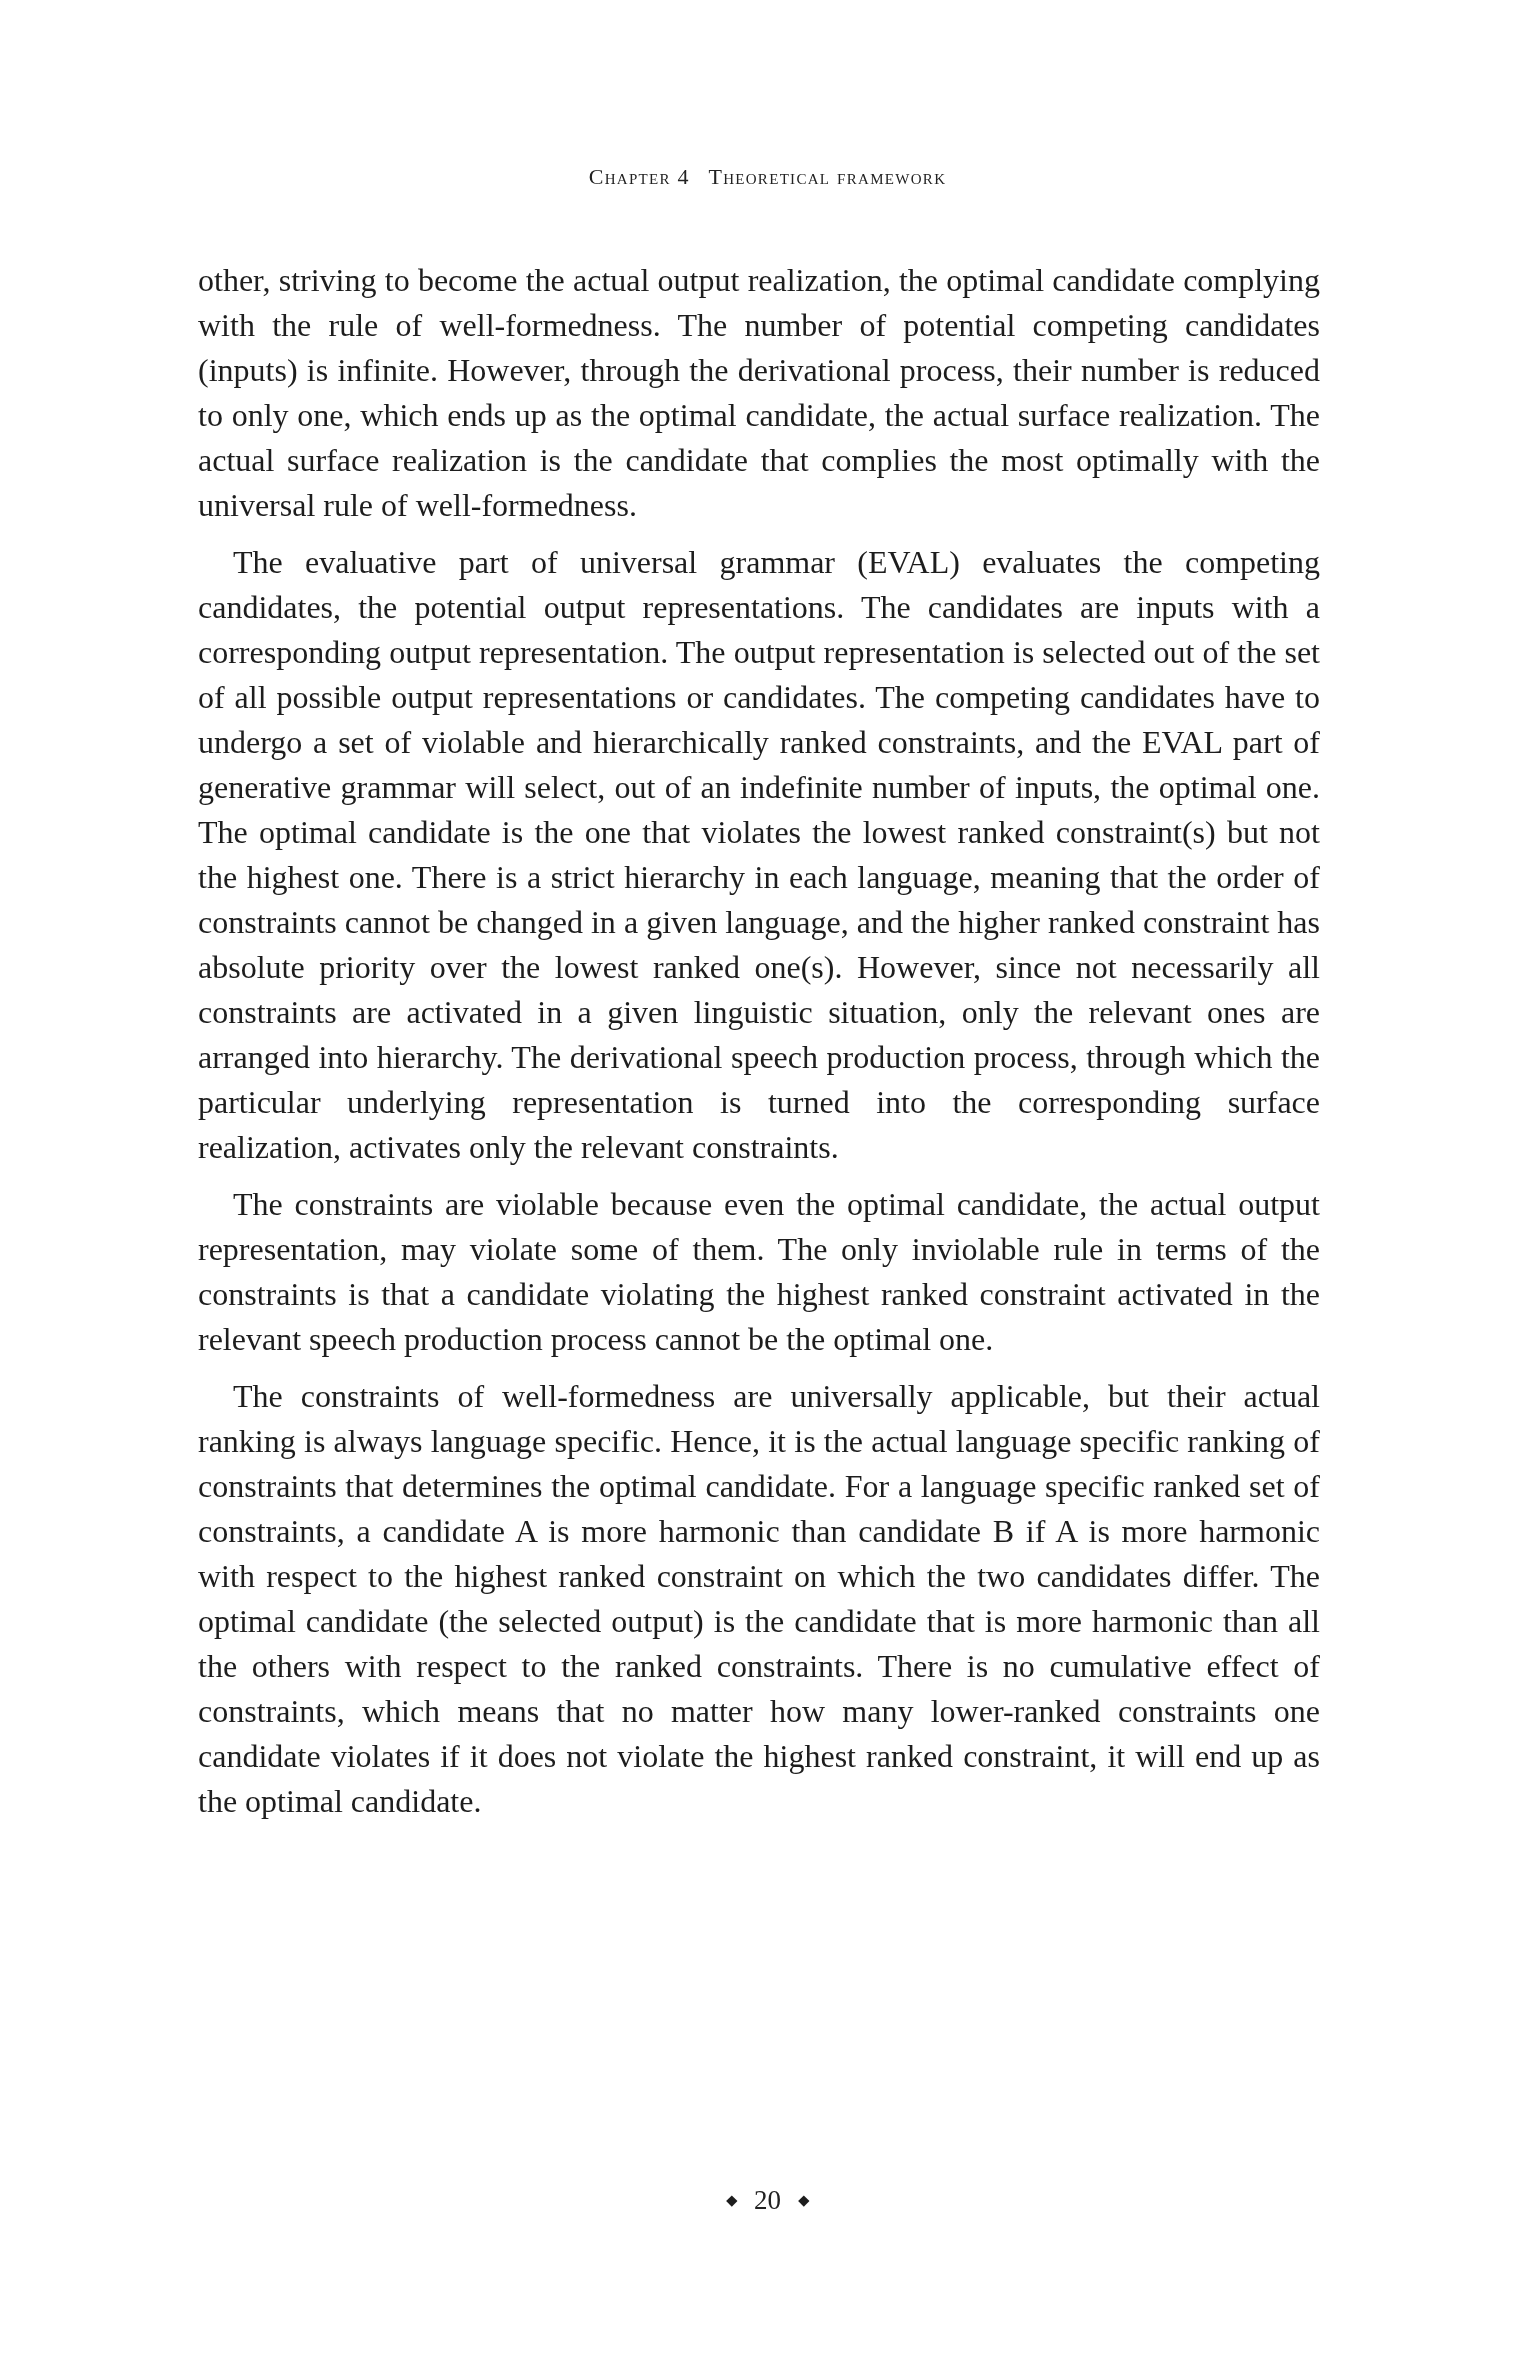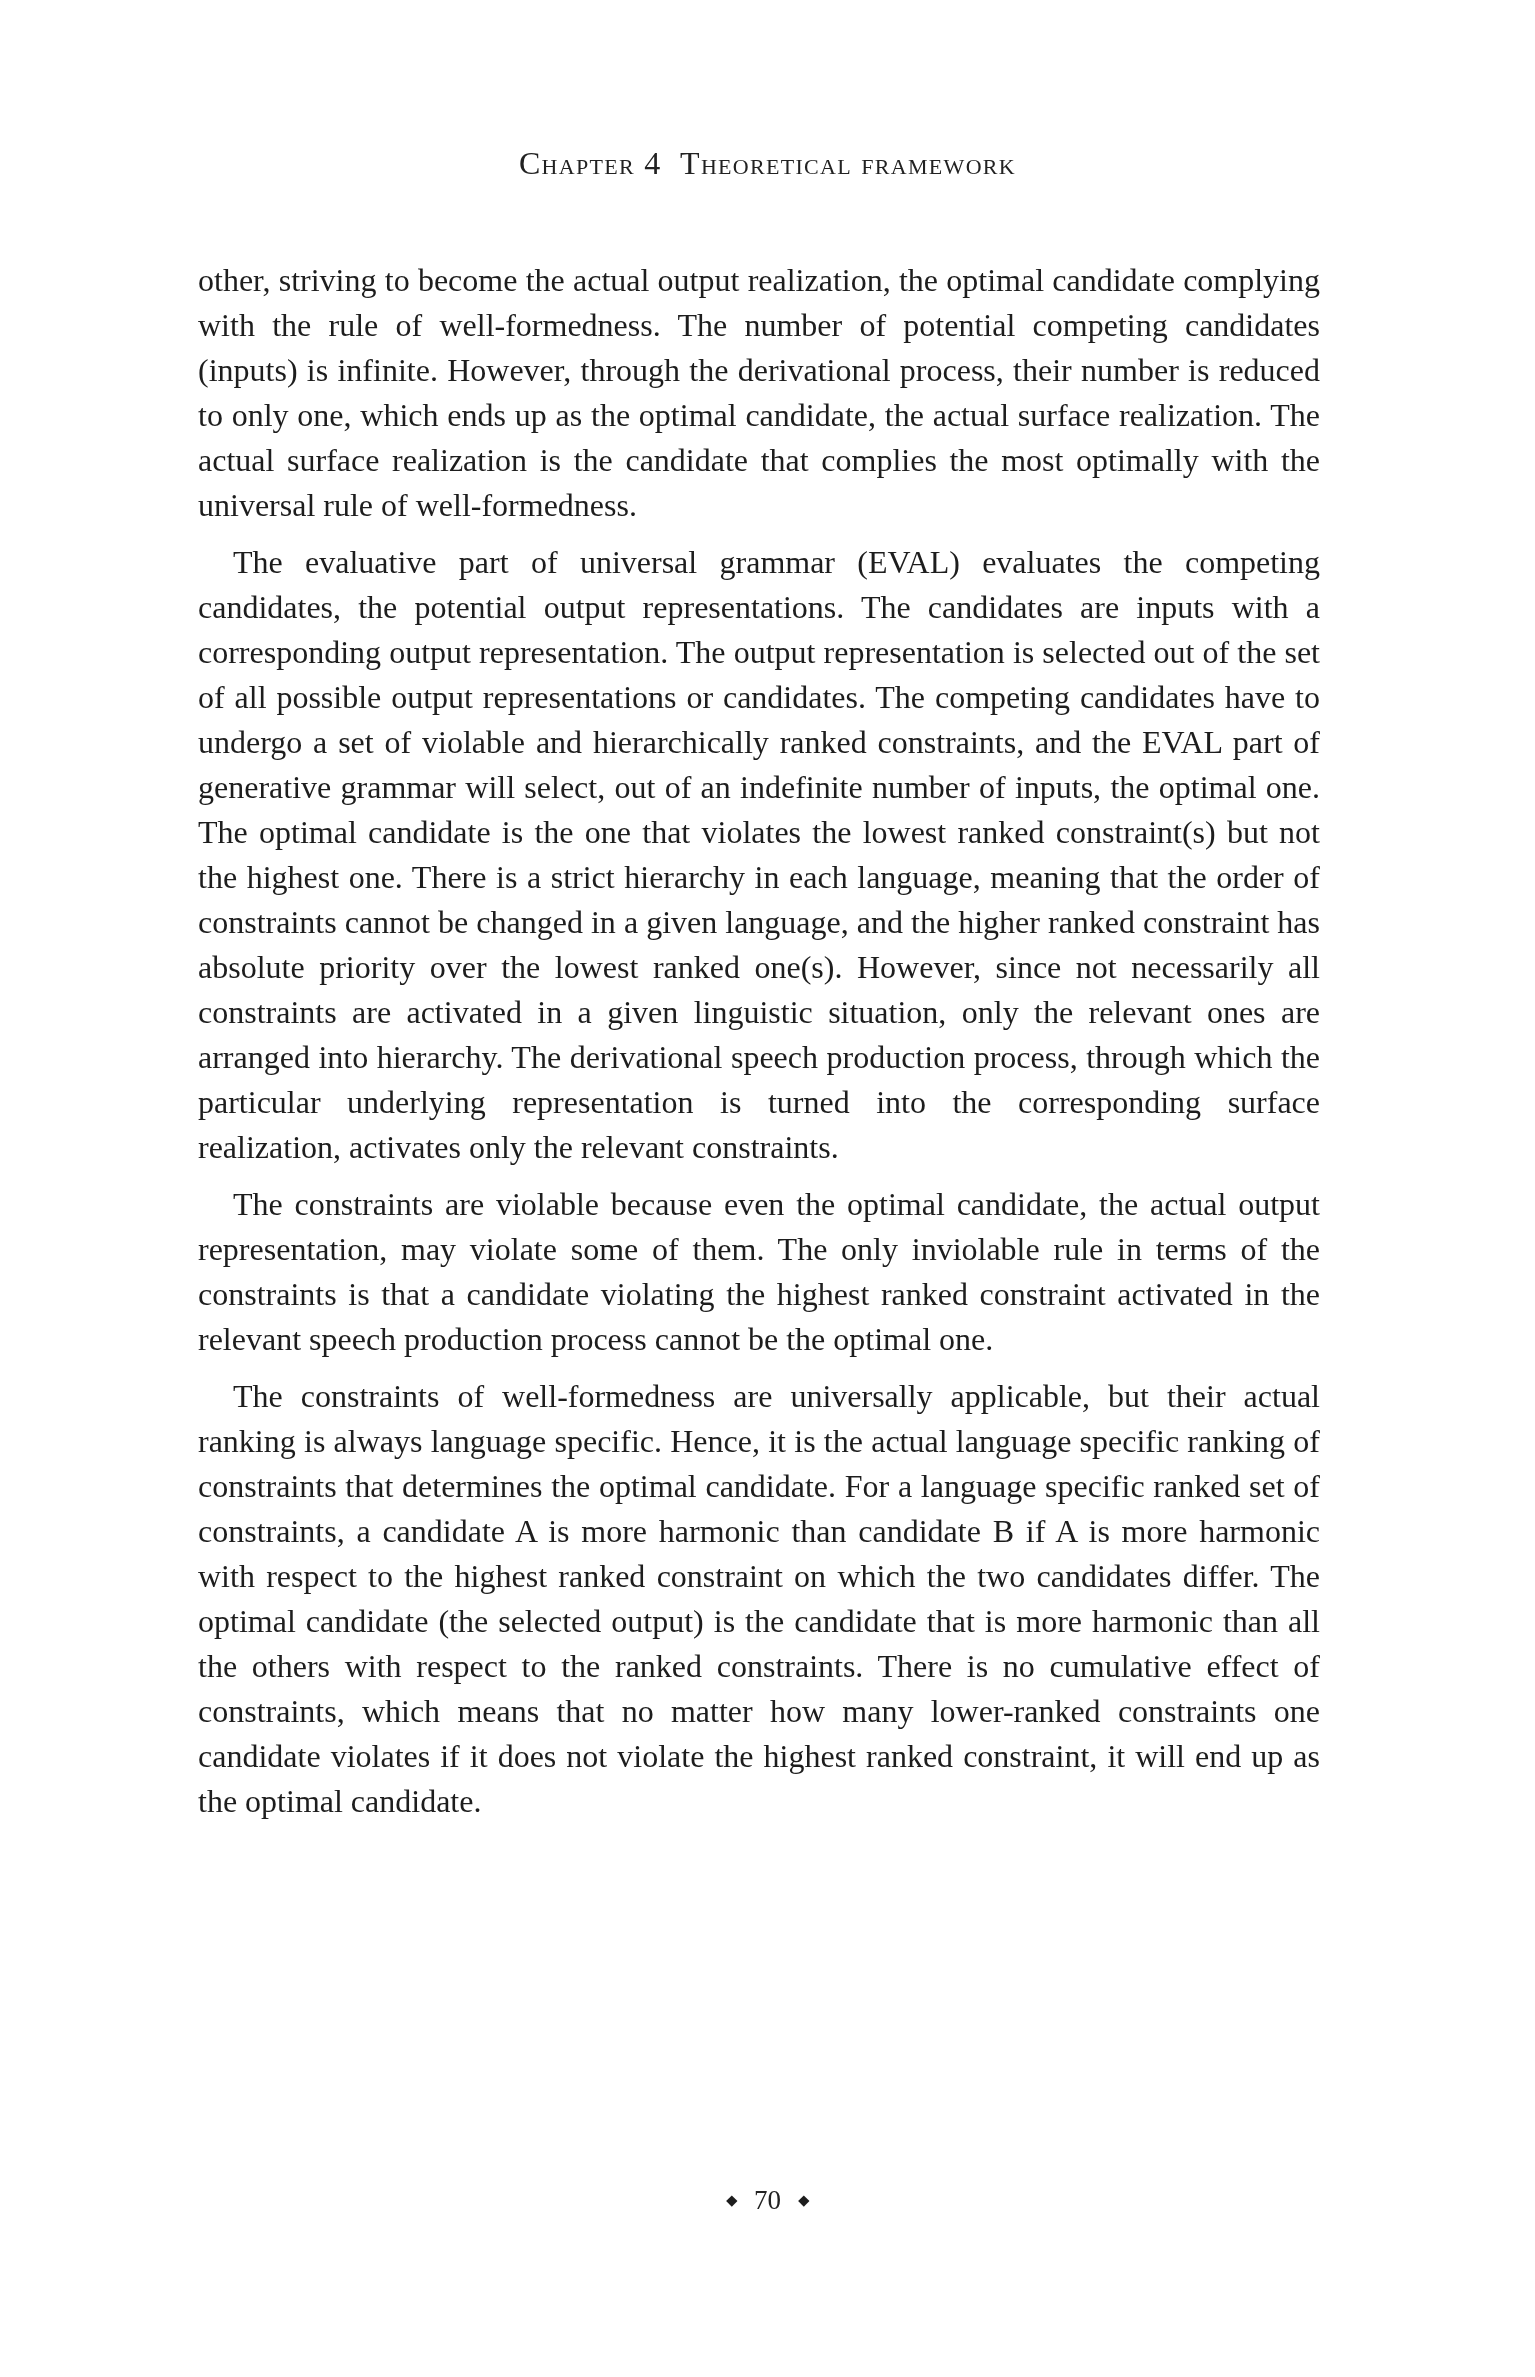--- a/index.html
+++ b/index.html
@@ -10,25 +10,25 @@
     body {
       width: 1535px;
       height: 2377px;
       position: relative;
       overflow: hidden;
       color: #1d1d1d;
       font-family: "Liberation Serif", "DejaVu Serif", serif;
     }
     .running-head {
       position: absolute;
-      top: 145px;
+      top: 164px;
       left: 0;
       width: 1535px;
       text-align: center;
-      font-size: 32px;
+      font-size: 22px;
       letter-spacing: 1.3px;
       font-variant: small-caps;
       color: #222;
     }
     .running-head .sep { display: inline-block; width: 18.5px; }
     .text-block {
       position: absolute;
       top: 246px;
       left: 186px;
       width: 1146px;
@@ -73,15 +73,15 @@
 </div>
 
 <div class="text-block">
   <p>other, striving to become the actual output realization, the optimal candidate complying with the rule of well-formedness. The number of potential competing candidates (inputs) is infinite. However, through the derivational process, their number is reduced to only one, which ends up as the optimal candidate, the actual surface realization. The actual surface realization is the candidate that complies the most optimally with the universal rule of well-formedness.</p>
   <p class="indent">The evaluative part of universal grammar (EVAL) evaluates the competing candidates, the potential output representations. The candidates are inputs with a corresponding output representation. The output representation is selected out of the set of all possible output representations or candidates. The competing candidates have to undergo a set of violable and hierarchically ranked constraints, and the EVAL part of generative grammar will select, out of an indefinite number of inputs, the optimal one. The optimal candidate is the one that violates the lowest ranked constraint(s) but not the highest one. There is a strict hierarchy in each language, meaning that the order of constraints cannot be changed in a given language, and the higher ranked constraint has absolute priority over the lowest ranked one(s). However, since not necessarily all constraints are activated in a given linguistic situation, only the relevant ones are arranged into hierarchy. The derivational speech production process, through which the particular underlying representation is turned into the corresponding surface realization, activates only the relevant constraints.</p>
   <p class="indent">The constraints are violable because even the optimal candidate, the actual output representation, may violate some of them. The only inviolable rule in terms of the constraints is that a candidate violating the highest ranked constraint activated in the relevant speech production process cannot be the optimal one.</p>
   <p class="indent">The constraints of well-formedness are universally applicable, but their actual ranking is always language specific. Hence, it is the actual language specific ranking of constraints that determines the optimal candidate. For a language specific ranked set of constraints, a candidate A is more harmonic than candidate B if A is more harmonic with respect to the highest ranked constraint on which the two candidates differ. The optimal candidate (the selected output) is the candidate that is more harmonic than all the others with respect to the ranked constraints. There is no cumulative effect of constraints, which means that no matter how many lower-ranked constraints one candidate violates if it does not violate the highest ranked constraint, it will end up as the optimal candidate.</p>
 </div>
 
 <div class="folio">
-  <span class="dot"></span><span>70</span><span class="dot"></span>
+  <span class="dot"></span><span>20</span><span class="dot"></span>
 </div>
 
 
 </body></html>

